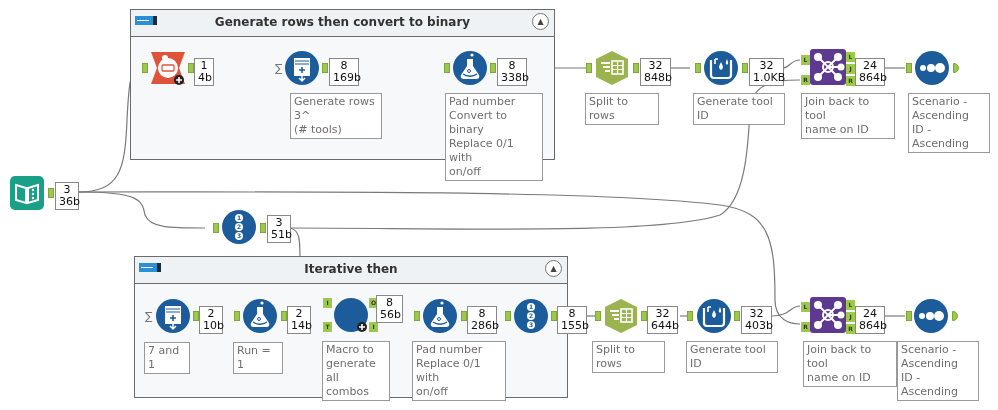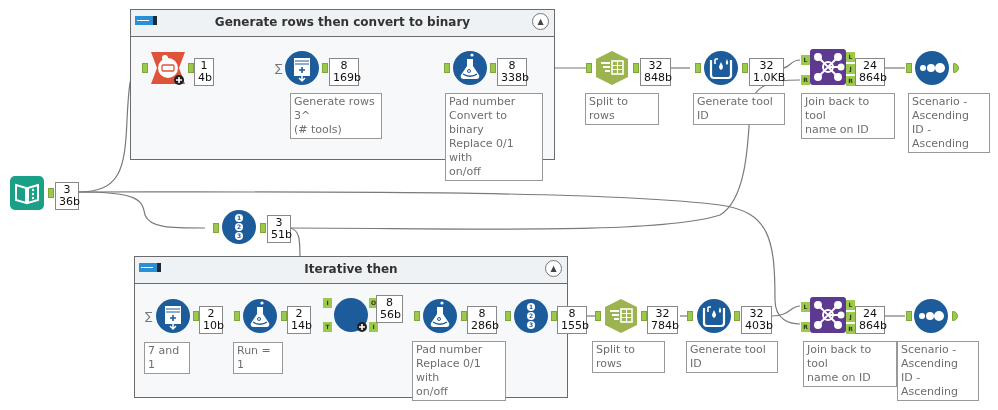--- a/index.html
+++ b/index.html
@@ -283,20 +283,23 @@
       <circle cx="29" cy="30" r="5" fill="#222"></circle>
       <path d="M29 27 V33 M26 30 H32" stroke="#fff" stroke-width="1.6"></path>
     </svg>
   </div>
   <div class="anchor-lbl" style="left:369px; top:298px;">O</div>
   <div class="anchor-lbl" style="left:369px; top:322px;">I</div>
   <div class="badge" style="left:376px; top:295px; width:27px;">
     <div>8</div>
     <div>56b</div>
   </div>
+  <div class="annot" style="left:322px; top:341px; width:68px;">Macro to
+generate all
+combos</div>
 
   <div class="anchor" style="left:414px; top:311px;"></div>
   <div class="tool" style="left:422px; top:298px;">
     <svg viewBox="0 0 36 36">
       <circle cx="18" cy="18" r="17" fill="#1d5c9a"></circle>
       <path d="M15 9 V16 L9 25 C8 28, 10 29, 12 29 H24 C26 29, 28 28, 27 25 L21 16 V9 Z" fill="#fff"></path>
       <path d="M11 24 C15 27, 21 27, 25 24" stroke="#1d5c9a" stroke-width="1.3" fill="none"></path>
       <circle cx="17" cy="21" r="1.5" fill="none" stroke="#1d5c9a" stroke-width="1"></circle>
       <circle cx="20" cy="5" r="1.6" fill="#fff"></circle>
     </svg>
@@ -333,21 +336,21 @@
     <svg viewBox="0 0 36 36">
       <path d="M18 1 L34 9 L34 27 L18 35 L2 27 L2 9 Z" fill="#9bb450"></path>
       <path d="M7 13 H16 M9 17 H16 M11 21 H16" stroke="#fff" stroke-width="2"></path>
       <rect x="18" y="11" width="11" height="13" fill="none" stroke="#fff" stroke-width="1.6"></rect>
       <path d="M18 15.5 H29 M18 19.5 H29 M23.5 11 V24" stroke="#fff" stroke-width="1.2"></path>
     </svg>
   </div>
   <div class="anchor" style="left:641px; top:311px;"></div>
   <div class="badge" style="left:647px; top:306px; width:31px;">
     <div>32</div>
-    <div>784b</div>
+    <div>644b</div>
   </div>
   <div class="annot" style="left:592px; top:341px; width:73px;">Split to rows</div>
 
   <div class="anchor" style="left:687px; top:311px;"></div>
   <div class="tool" style="left:696px; top:298px;">
     <svg viewBox="0 0 36 36">
       <circle cx="18" cy="18" r="17" fill="#1d5c9a"></circle>
       <path d="M8 10 V25 C8 27, 9 28, 11 28 H25 C27 28, 28 27, 28 25 V10" stroke="#fff" stroke-width="2.2" fill="none"></path>
       <path d="M12 9 V14 M12 9 H15" stroke="#fff" stroke-width="1.6" fill="none"></path>
       <path d="M18 12 C16 16, 15 18, 18 20 C21 18, 20 16, 18 12 Z" fill="#fff"></path>

